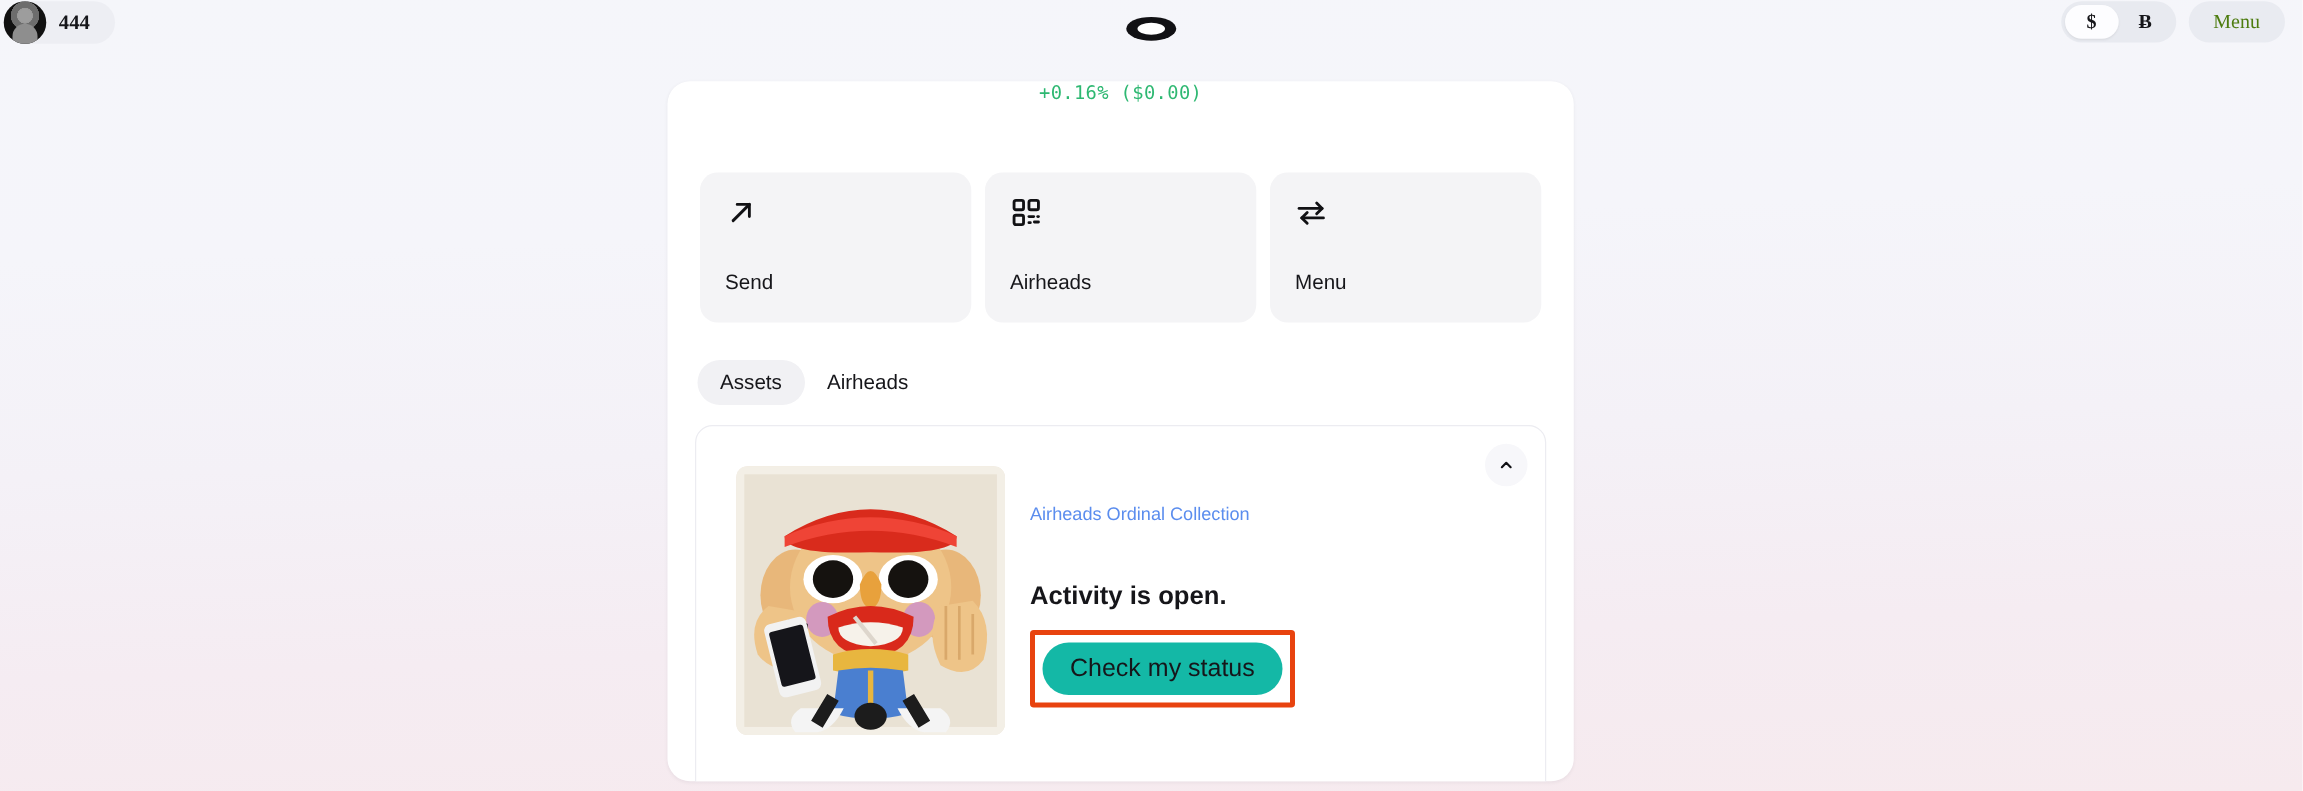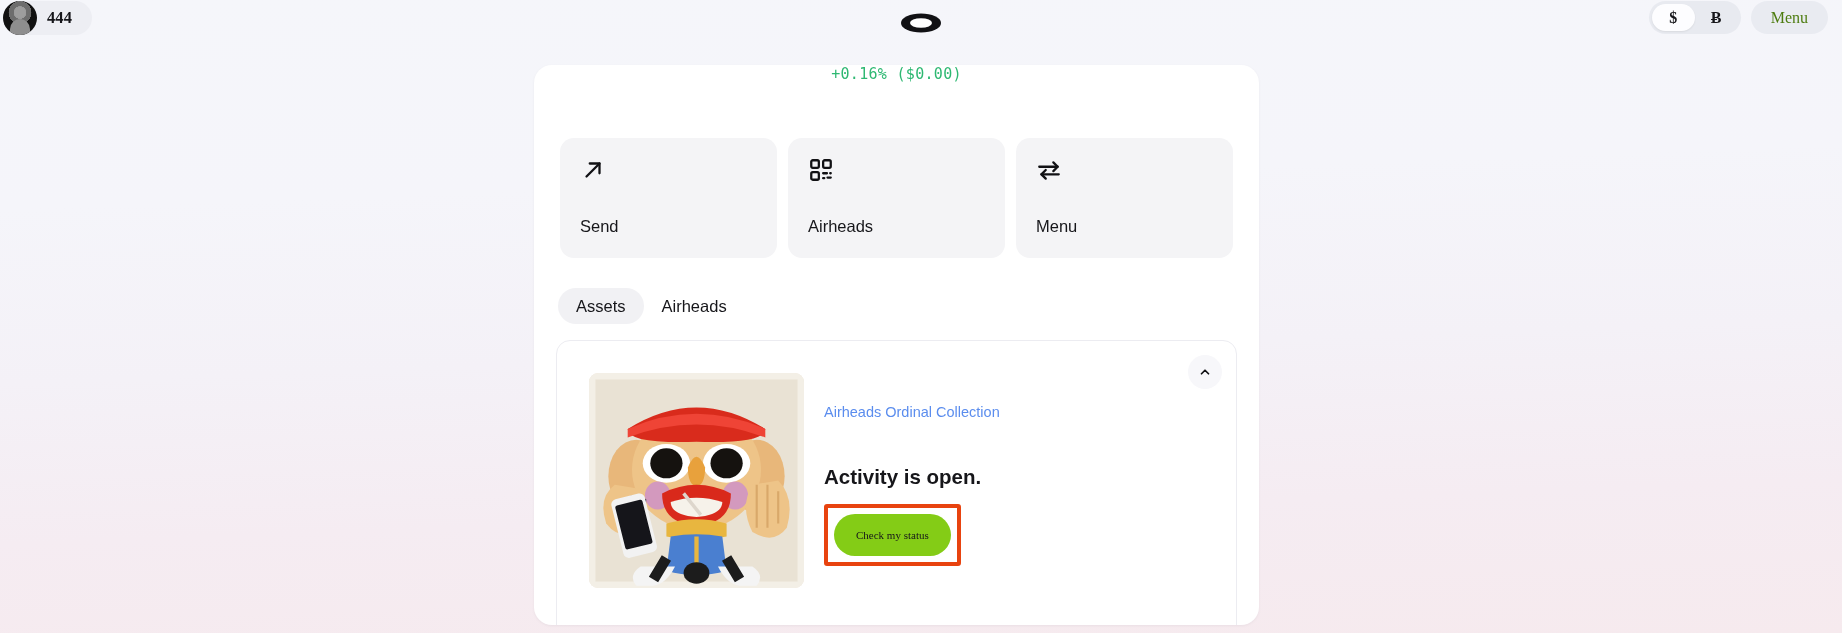--- a/index.html
+++ b/index.html
@@ -245,25 +245,25 @@
     margin-top: 14px;
     border: 4px solid #e8430f;
     padding: 6px;
     border-radius: 3px;
   }
   .cta-btn {
     height: 42px;
     padding: 0 22px;
     display: flex;
     align-items: center;
-    background: #84cc16;
+    background: #14b8a6;
     border: none;
     border-radius: 21px;
-    font-family: Liberation Serif, serif;
-    font-size: 11px;
+    font-family: Liberation Sans, sans-serif;
+    font-size: 20px;
     color: #16161a;
     cursor: pointer;
   }
 
   .collapse-btn {
     position: absolute;
     right: 14px;
     top: 14px;
     width: 34px;
     height: 34px;

